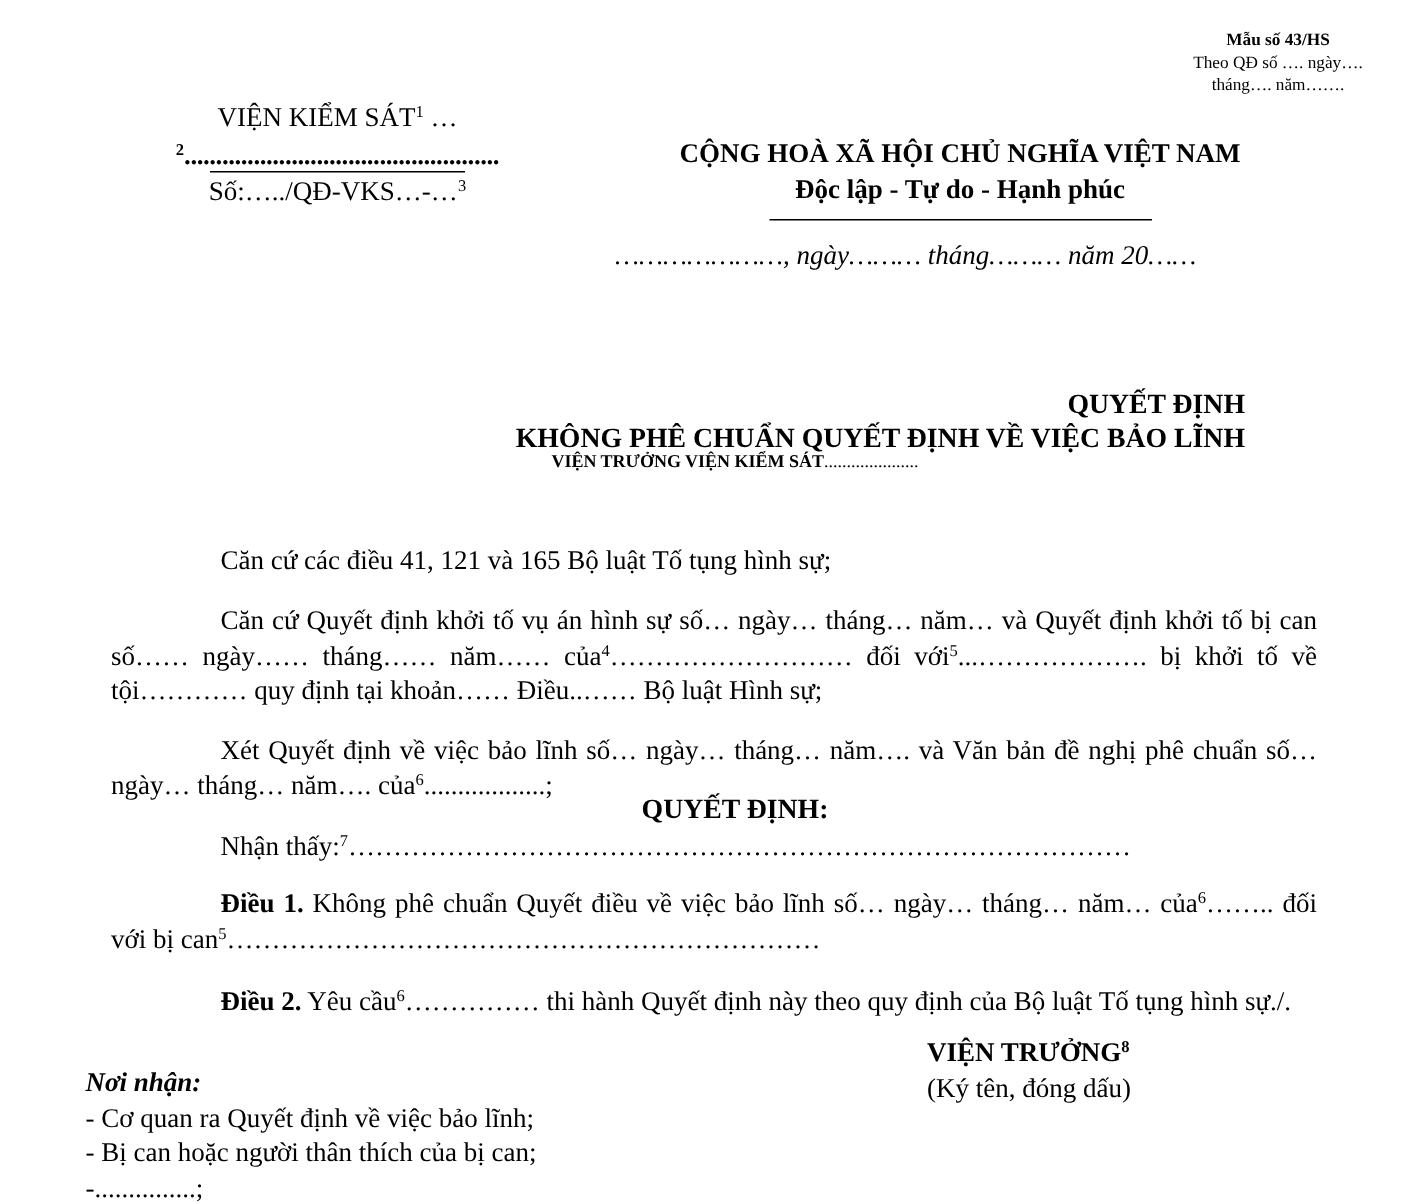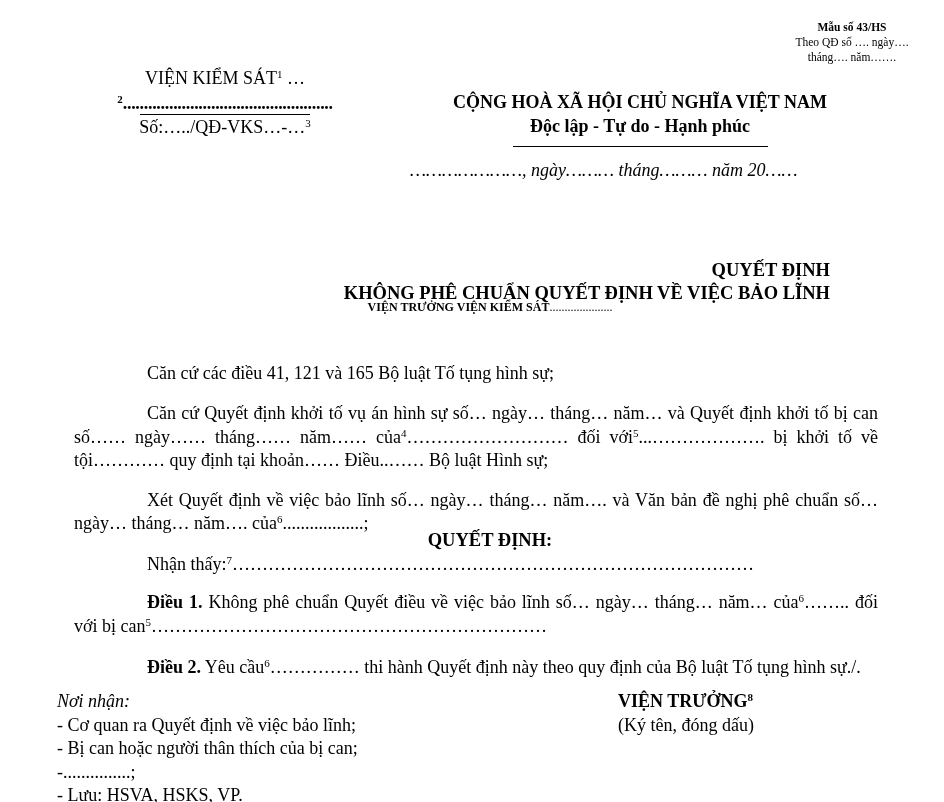--- a/index.html
+++ b/index.html
@@ -19,21 +19,21 @@
   .nation .rule { width: 255px; height: 1px; background: #000; margin: 8px auto 0; }
   .place-date { left: 410px; top: 160px; width: 460px; font-style: italic; font-size: 18px; }
   .title { left: 150px; top: 231px; width: 680px; text-align: right; font-weight: bold; font-size: 18.5px; line-height: 23px; margin-top: 28px; }
   .authority { left: 150px; top: 300px; width: 680px; text-align: center; font-weight: bold; font-size: 12px; }
   .authority .nb { font-weight: normal; }
   .body { left: 57px; top: 345px; width: 838px; font-size: 18px; line-height: 23.3px; }
   .p { text-align: justify; text-indent: 73px; margin: 17px; }
   .decision-head { left: 150px; top: 530px; width: 680px; text-align: center; font-weight: bold; font-size: 18.5px; }
   .articles { left: 57px; top: 573px; width: 838px; font-size: 18px; line-height: 24px; }
   .recipients { left: 57px; top: 690px; width: 420px; font-size: 18px; line-height: 23.5px; }
-  .recipients .head { font-weight: normal; font-style: italic; }
+  .recipients .head { font-weight: bold; font-style: italic; margin-top: 20px; }
   .sig { left: 618px; top: 690px; width: 260px; font-size: 18px; line-height: 23.5px; }
   .sig .t { font-weight: bold; }
 </style>
 </head>
 <body>
 
 <div class="abs form-code">
   <div class="b">Mẫu số 43/HS</div>
   <div>Theo QĐ số …. ngày….</div>
   <div>tháng…. năm…….</div>

